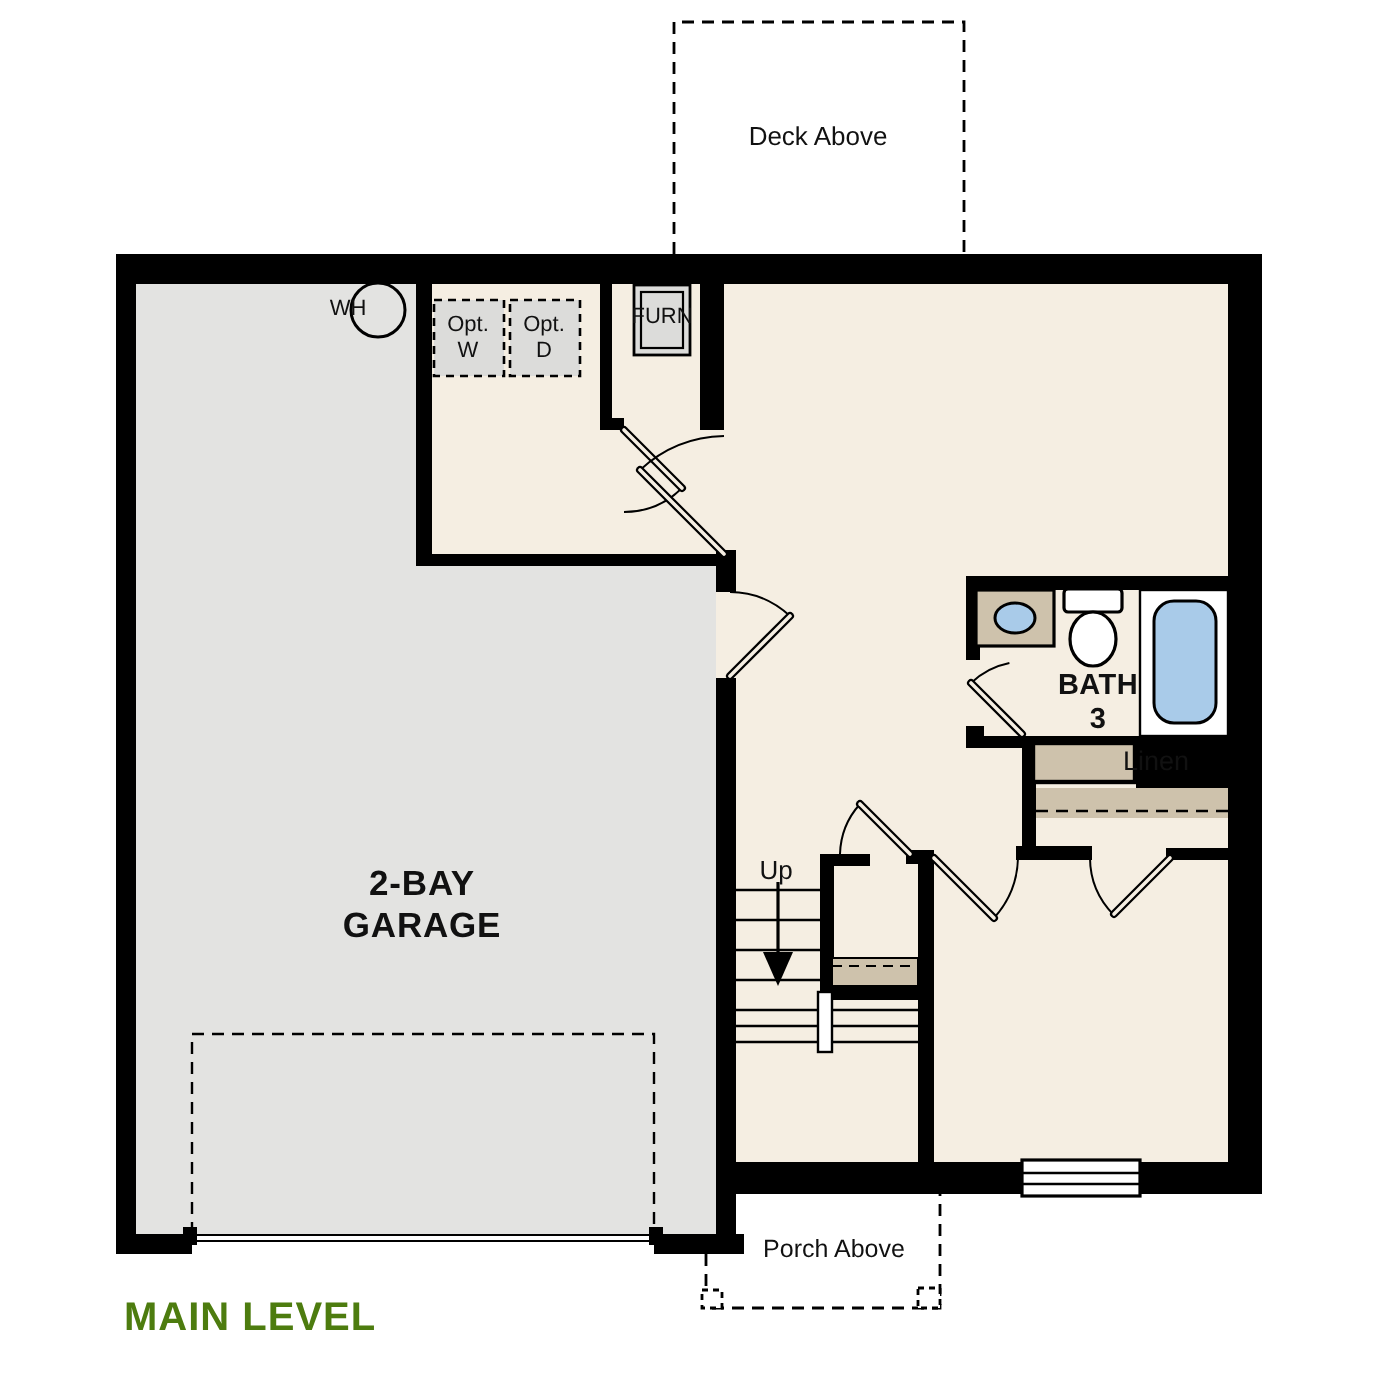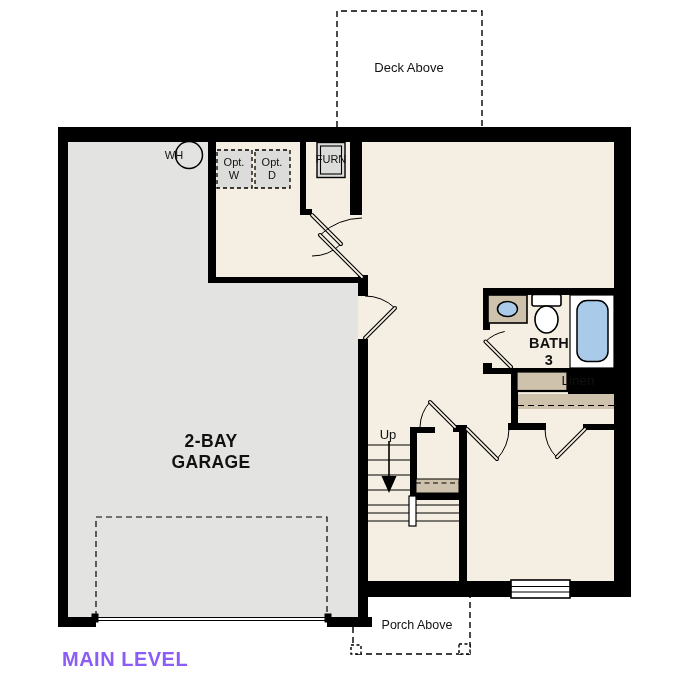--- a/index.html
+++ b/index.html
@@ -5,21 +5,21 @@
   html,body{margin:0;padding:0;background:#ffffff;}
   #canvas{position:relative;width:687px;height:687px;background:#ffffff;overflow:hidden;
           font-family:"Liberation Sans","DejaVu Sans",sans-serif;}
   #plan-svg{position:absolute;left:0;top:0;}
   .lbl{position:absolute;transform:translate(-50%,-50%);color:#111111;white-space:nowrap;
        text-align:center;line-height:1.18;}
   .room-name{font-weight:bold;font-size:17.5px;letter-spacing:.4px;}
   .room-name-sm{font-weight:bold;font-size:14.5px;letter-spacing:.2px;}
   .annot{font-size:13px;}
   .annot-sm{font-size:11px;line-height:1.15;}
-  .title{position:absolute;font-weight:bold;font-size:20px;letter-spacing:.5px;color:#8b5cf6;}
+  .title{position:absolute;font-weight:bold;font-size:20px;letter-spacing:.5px;color:#4d7c0f;}
 </style>
 </head>
 <body>
 
 <div id="canvas">
 
 <svg id="plan-svg" width="687" height="687" viewBox="0 0 687 687">
 
   <g>
     <rect x="68" y="137" width="546" height="444" style="fill:var(--floor)"></rect>

